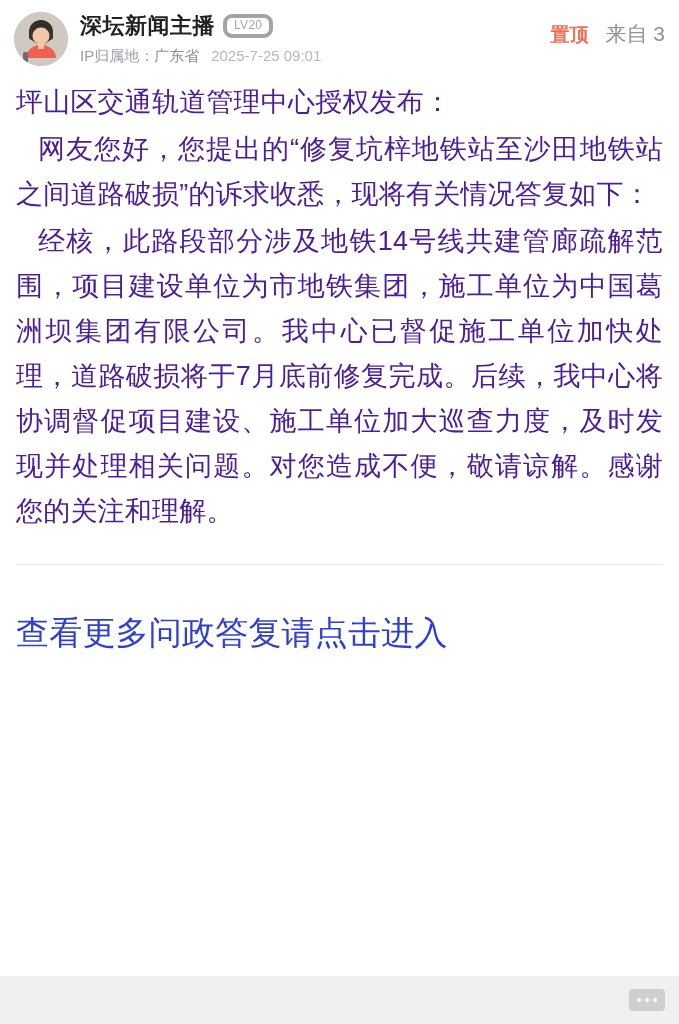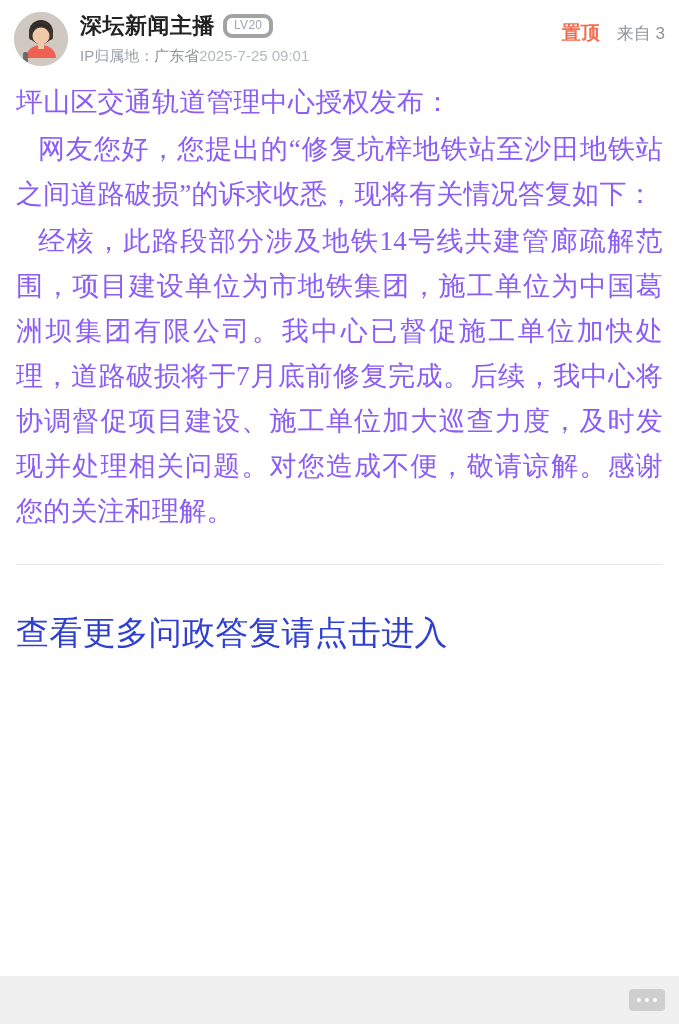--- a/index.html
+++ b/index.html
@@ -72,56 +72,56 @@
     margin-top: 7px;
     display: flex;
     align-items: baseline;
     gap: 0;
     font-size: 15px;
     color: #9aa1a8;
     white-space: nowrap;
   }
   .meta-ip { color: #9aa1a8; }
   .meta-ip .ip-value { color: #8b9298; }
-  .meta-time { color: #b3b9be; font-size: 15px; }
+  .meta-time { color: #b3b9be; font-size: 15px; margin-left: 12px; }
 
   .head-right {
     position: absolute;
     right: 14px;
     top: 20px;
     display: flex;
     align-items: baseline;
     gap: 17px;
     white-space: nowrap;
   }
   .pin-tag {
     color: #f26c4f;
     font-size: 19px;
     font-weight: bold;
   }
   .source-from {
     color: #8e949a;
-    font-size: 17px;
+    font-size: 21px;
   }
 
   
   .content {
     padding: 14px 16px 0 16px;
     box-sizing: border-box;
   }
   .content p {
     margin: 0 0 2px 0;
-    color: #8b5cf6;
+    color: #4c1d95;
     font-size: 27px;
     line-height: 45px;
     letter-spacing: 0.2px;
     text-align: justify;
     font-family: "Liberation Sans", "DejaVu Sans", sans-serif;
   }
-  .content p.indent { text-indent: 22px; font-family: Liberation Serif, serif; }
+  .content p.indent { text-indent: 22px; }
 
   
   .divider {
     margin: 30px 16px 0 16px;
     height: 1px;
     background: #e6e6e6;
   }
 
   
   .more-link {

